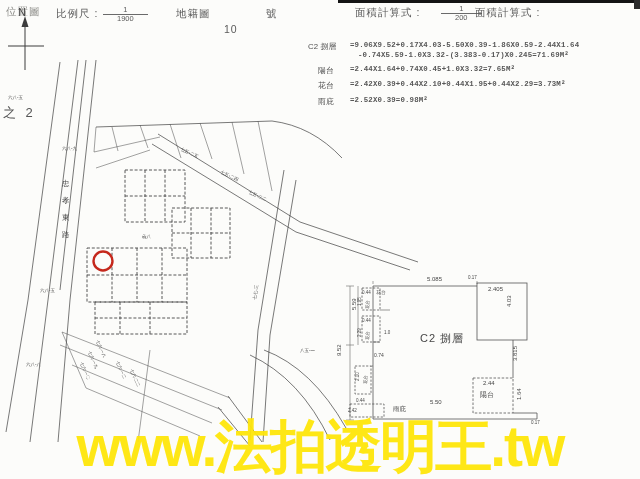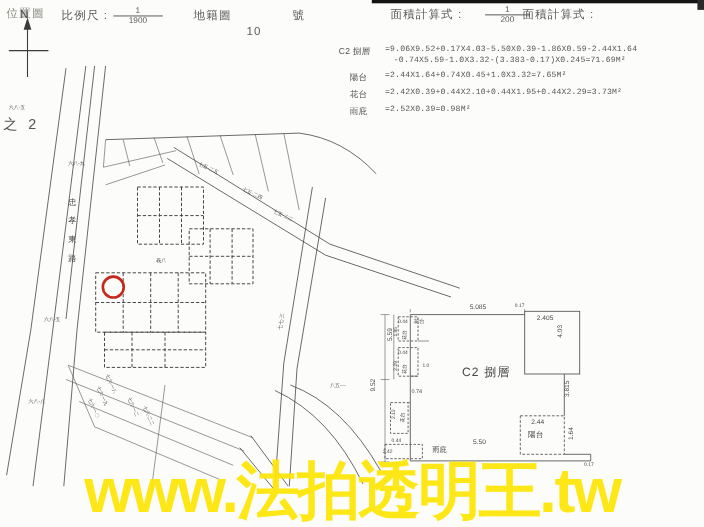--- a/index.html
+++ b/index.html
@@ -16,21 +16,21 @@
             font-size:7.5px;line-height:8px;color:#5a5a5a;margin:0 3px;}
   .fraction .num{display:block;}
   .fraction .den{display:block;border-top:1px solid #6a6a6a;padding:0 14px;}
   
   .calcs{left:308px;top:41px;width:330px;font-family:"Liberation Mono",monospace;
          font-size:7.4px;color:#575757;letter-spacing:.15px;}
   .calc-row{display:flex;margin-bottom:4.6px;}
   .calc-label{width:42px;flex:0 0 42px;font-family:"Liberation Sans",sans-serif;
               font-size:7.8px;color:#4f4f4f;}
   .calc-row.indent .calc-label{padding-left:10px;box-sizing:border-box;}
-  .calc-expr div{line-height:9.6px;}
+  .calc-expr div{line-height:9.6px;font-weight:bold;}
   .calc-expr .l2{padding-left:8px;}
   
   .watermark{left:-10px;right:-10px;bottom:4px;text-align:center;white-space:nowrap;
              font-size:57px;font-weight:bold;letter-spacing:-2px;line-height:1;
              opacity:.95;z-index:10;}
   svg text{fill:#474747;font-family:"Liberation Sans",sans-serif;}
   .note{font-size:13px;color:#555;letter-spacing:3px;}
 </style>
 </head>
 <body>

